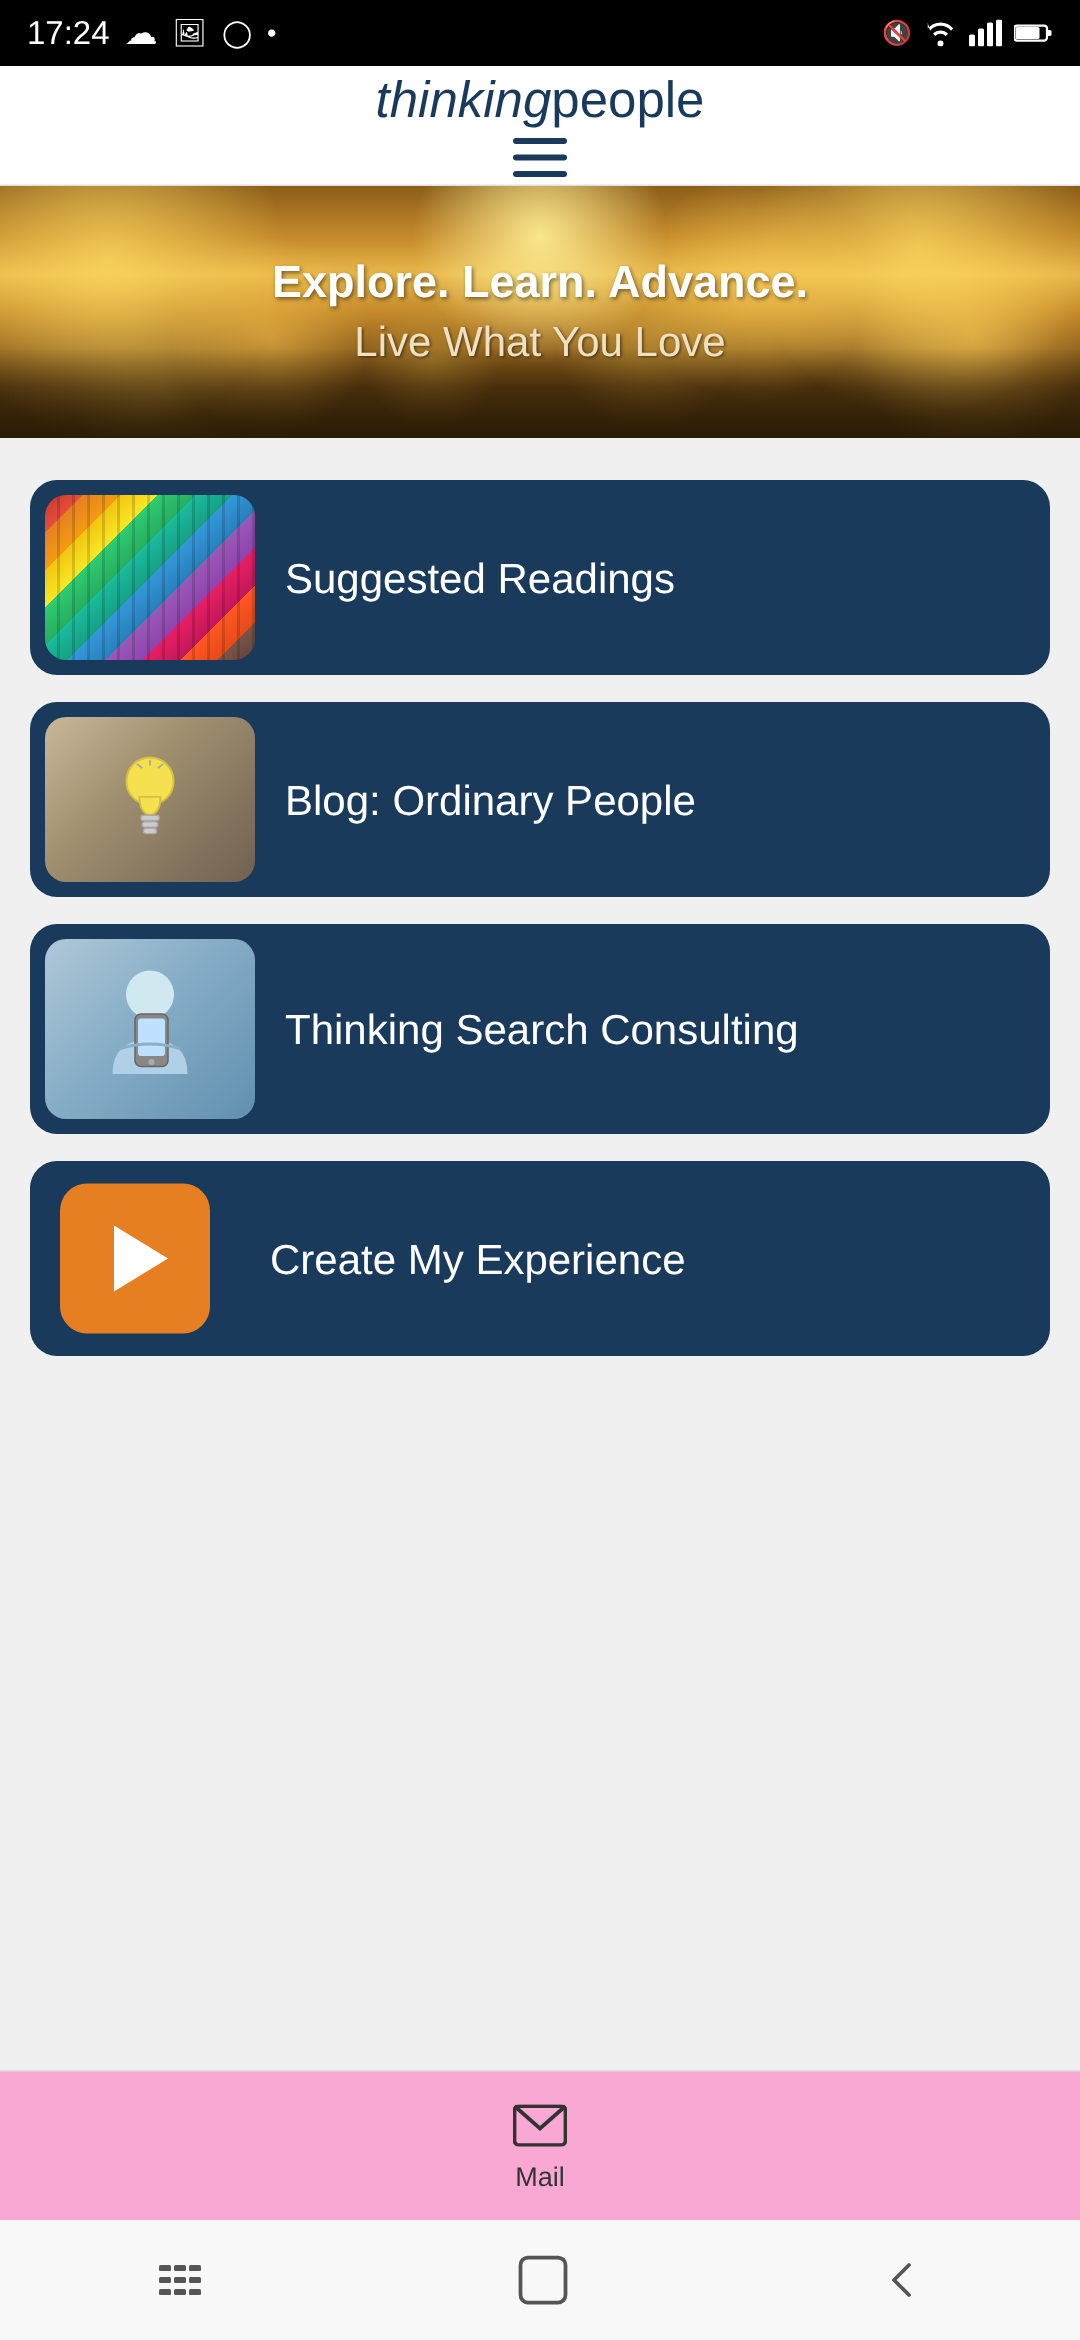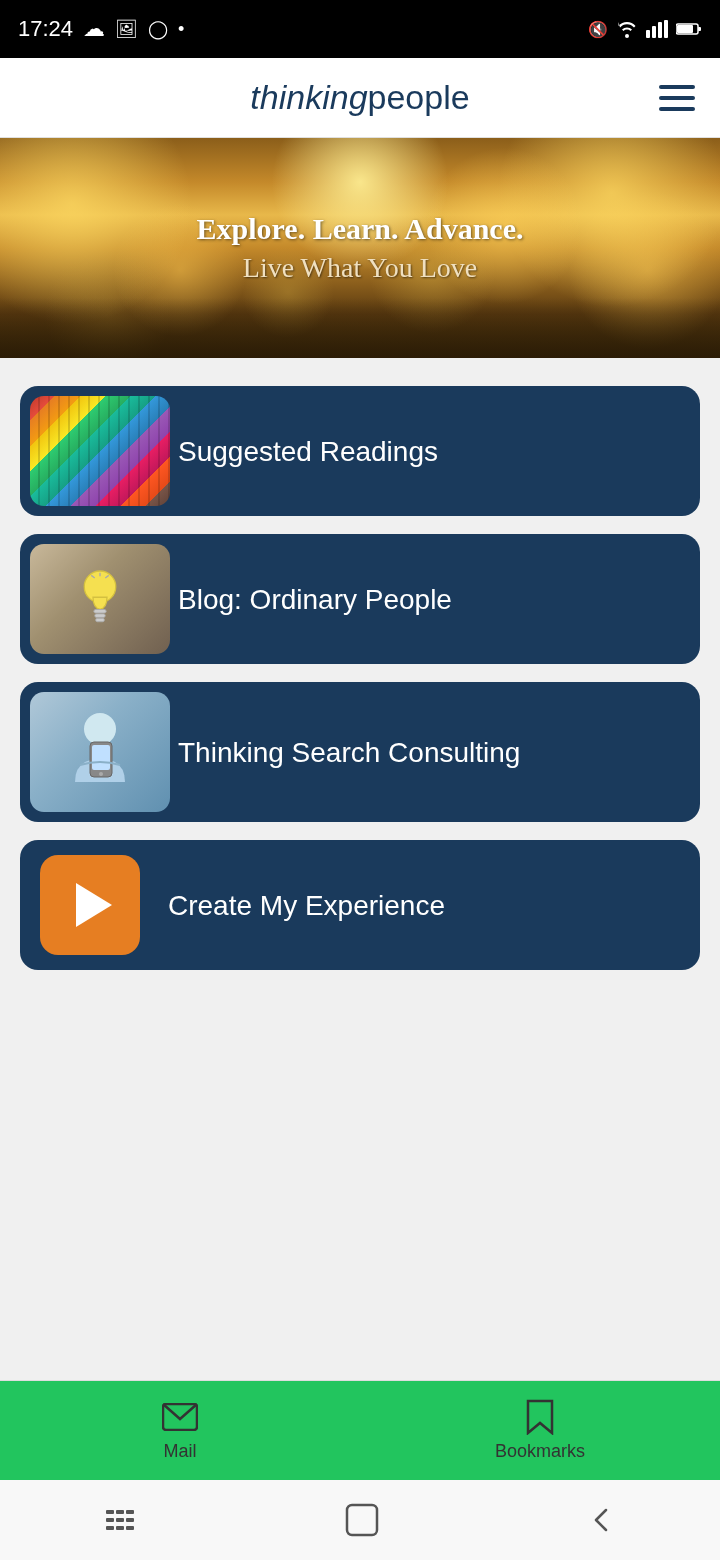--- a/index.html
+++ b/index.html
@@ -11,21 +11,21 @@
       font-family: 'Helvetica Neue', Arial, sans-serif;
       background: #f0f0f0;
       display: flex;
       flex-direction: column;
     }
 
     
     .status-bar {
       background: #000;
       color: #fff;
-      height: 58px;
+      height: 44px;
       display: flex;
       align-items: center;
       justify-content: space-between;
       padding: 0 18px;
       font-size: 22px;
       font-weight: 500;
       flex-shrink: 0;
     }
 
     .status-left {
@@ -44,20 +44,21 @@
     
     .app-header {
       background: #fff;
       height: 80px;
       display: flex;
       align-items: center;
       justify-content: space-between;
       padding: 0 20px 0 20px;
       flex-shrink: 0;
       border-bottom: 1px solid #e0e0e0;
+      flex-direction: column;
     }
 
     .logo {
       font-size: 34px;
       font-weight: 300;
       color: #1a3a5c;
     }
 
     .logo-thinking {
       font-style: italic;
@@ -82,38 +83,37 @@
       display: block;
       width: 36px;
       height: 4px;
       background: #1a3a5c;
       border-radius: 2px;
     }
 
     
     .hero-banner {
       width: 100%;
-      height: 220px;
+      height: 168px;
       background: linear-gradient(
         to bottom,
         #8b5e1a 0%,
         #c4892a 20%,
         #e8b84a 35%,
         #c4892a 50%,
         #5a3a10 80%,
         #3a2a0a 100%
       );
       display: flex;
       flex-direction: column;
       align-items: center;
       justify-content: center;
       position: relative;
       overflow: hidden;
       flex-shrink: 0;
-      font-family: Liberation Serif, serif;
     }
 
     .hero-banner::before {
       content: '';
       position: absolute;
       inset: 0;
       background:
         radial-gradient(circle at 10% 30%, rgba(255,220,100,0.7) 0%, transparent 18%),
         radial-gradient(circle at 25% 60%, rgba(255,200,80,0.5) 0%, transparent 12%),
         radial-gradient(circle at 50% 20%, rgba(255,240,150,0.9) 0%, transparent 22%),
@@ -267,28 +267,28 @@
       border-top: 22px solid transparent;
       border-bottom: 22px solid transparent;
       border-left: 36px solid #fff;
       margin-left: 8px;
     }
 
     .menu-item-label {
       color: #fff;
       font-size: 28px;
       font-weight: 400;
-      padding: 0 8px;
+      padding: 0 20px;
       flex: 1;
       line-height: 1.25;
     }
 
     
     .bottom-nav {
-      background: #22c55e;
+      background: #f9a8d4;
       height: 100px;
       display: flex;
       align-items: center;
       justify-content: space-around;
       border-top: 1px solid #ddd;
       flex-shrink: 0;
     }
 
     .nav-item {
       display: flex;
@@ -449,28 +449,20 @@
   <div class="nav-item">
     <div class="nav-icon">
       <svg width="36" height="28" viewBox="0 0 36 28" fill="none">
         <rect x="1" y="1" width="34" height="26" rx="3" stroke="#333" stroke-width="2.5" fill="none"></rect>
         <polyline points="1,1 18,16 35,1" stroke="#333" stroke-width="2.5" fill="none"></polyline>
       </svg>
     </div>
     <span class="nav-label">Mail</span>
   </div>
 
-  <div class="nav-item">
-    <div class="nav-icon">
-      <svg width="28" height="36" viewBox="0 0 28 36" fill="none">
-        <path d="M2 2 H26 V34 L14 24 L2 34 Z" stroke="#333" stroke-width="2.5" fill="none"></path>
-      </svg>
-    </div>
-    <span class="nav-label">Bookmarks</span>
-  </div>
 
 
 
 </div>
 
 <div class="android-nav">
   <div class="android-nav-btn">
     <svg width="32" height="28" viewBox="0 0 32 28" fill="none">
       <rect x="2" y="4" width="8" height="4" rx="1" fill="#555"></rect>
       <rect x="2" y="12" width="8" height="4" rx="1" fill="#555"></rect>

